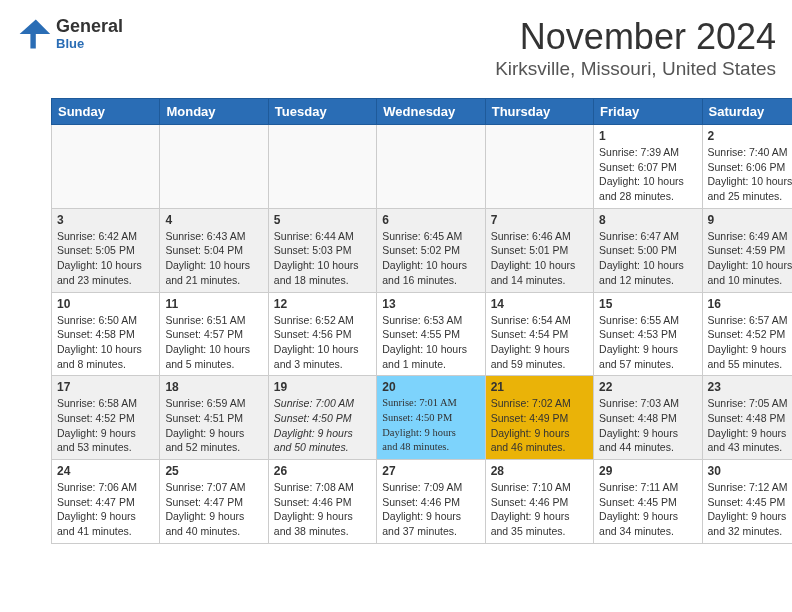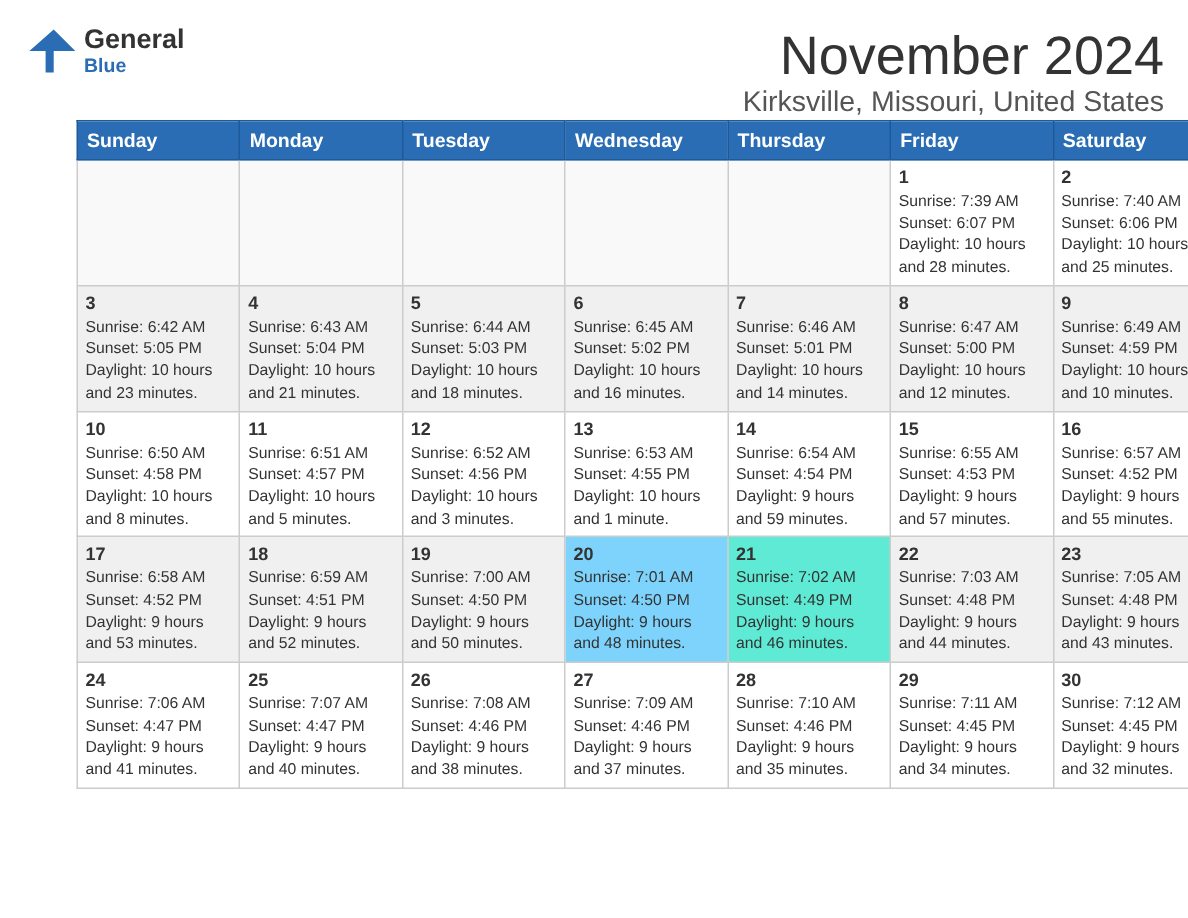--- a/index.html
+++ b/index.html
@@ -7,21 +7,21 @@
       font-family: Arial, sans-serif;
       background: #fff;
       width: 792px;
       min-height: 612px;
       padding: 16px;
     }
     .header {
       display: flex;
       justify-content: space-between;
       align-items: flex-start;
-      margin-bottom: 0;
+      margin-bottom: 18px;
     }
     .logo {
       display: flex;
       align-items: center;
       gap: 4px;
     }
     .logo-text {
       display: flex;
       flex-direction: column;
       line-height: 1.1;
@@ -254,33 +254,33 @@
         </td>
         <td style="background: rgb(240, 240, 240);">
           <span class="day-num">18</span>
           <div class="day-info" style="white-space: pre-line;">Sunrise: 6:59 AM
 Sunset: 4:51 PM
 Daylight: 9 hours
 and 52 minutes.</div>
         </td>
         <td style="background: rgb(240, 240, 240);">
           <span class="day-num">19</span>
-          <div class="day-info" style="white-space: pre-line;">Sunrise: 7:00 AM
+          <div class="day-info" style="white-space: pre-line; font-style: italic;">Sunrise: 7:00 AM
 Sunset: 4:50 PM
 Daylight: 9 hours
 and 50 minutes.</div>
         </td>
         <td style="background: #7dd3fc;">
           <span class="day-num">20</span>
-          <div class="day-info" style="white-space: pre-line;">Sunrise: 7:01 AM
+          <div class="day-info" style="white-space: pre-line; font-family: Liberation Serif, serif;">Sunrise: 7:01 AM
 Sunset: 4:50 PM
 Daylight: 9 hours
 and 48 minutes.</div>
         </td>
-        <td style="background: #5eead4;">
+        <td style="background: #eab308;">
           <span class="day-num">21</span>
           <div class="day-info" style="white-space: pre-line;">Sunrise: 7:02 AM
 Sunset: 4:49 PM
 Daylight: 9 hours
 and 46 minutes.</div>
         </td>
         <td style="background: rgb(240, 240, 240);">
           <span class="day-num">22</span>
           <div class="day-info" style="white-space: pre-line;">Sunrise: 7:03 AM
 Sunset: 4:48 PM

